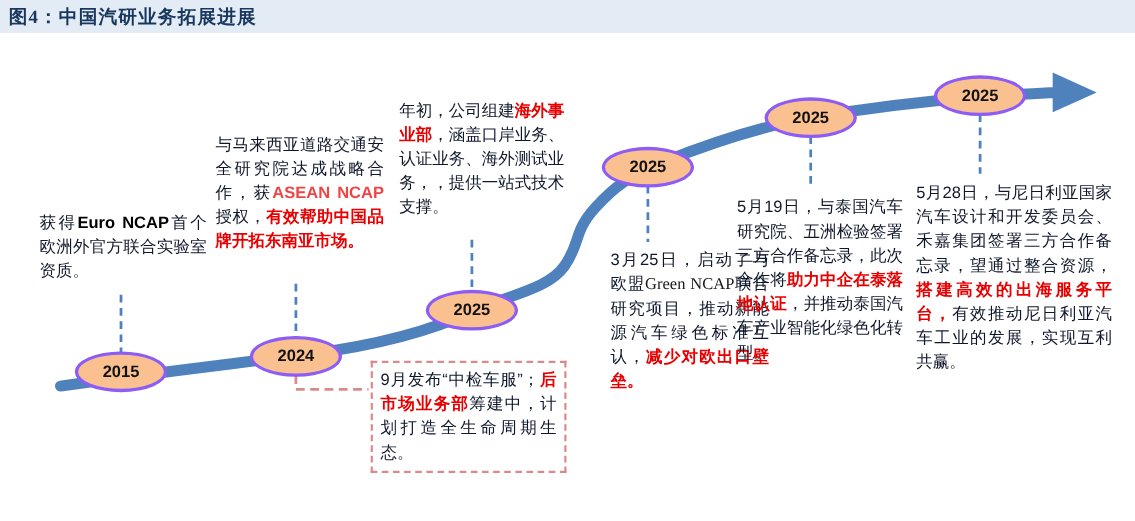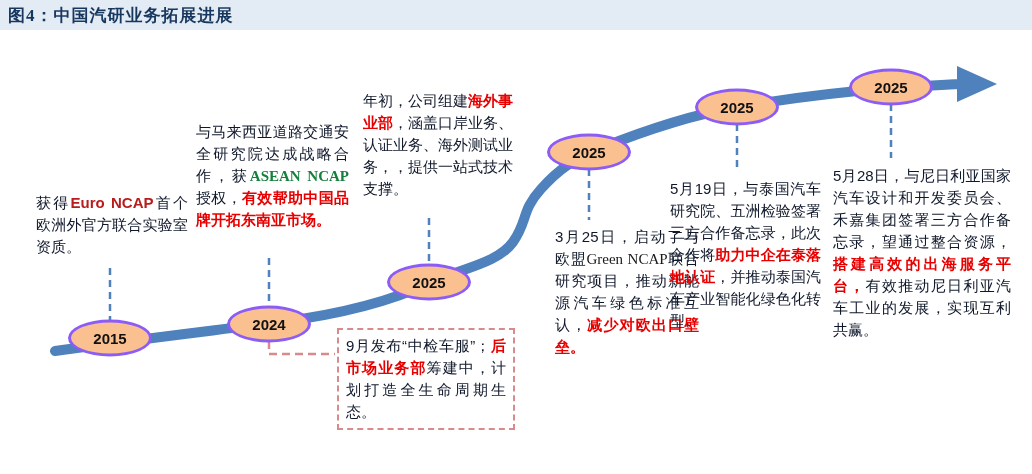--- a/index.html
+++ b/index.html
@@ -27,23 +27,23 @@
     background:#fac090;border:3px solid #8b5cf6;border-radius:50%;
     display:flex;align-items:center;justify-content:center;
     font-weight:bold;font-size:15px;color:#111;
   }
   
   .note{
     position:absolute;z-index:2;font-size:15px;line-height:22px;color:#1a1a1a;
     text-align:justify;
   }
   .seg-n{color:#0f172a;}
-  .seg-b{color:#b91c1c;font-weight:bold;}
+  .seg-b{color:#000000;font-weight:bold;}
   .seg-r{color:#e80000;font-weight:bold;}
-  .seg-bl{color:#15803d;font-weight:bold;font-family:Liberation Serif, serif;}
+  .seg-bl{color:#ef4444;font-weight:bold;font-family:Liberation Sans, sans-serif;}
   .seg-l{color:#1a1a1a;font-family:"Liberation Serif","DejaVu Serif",serif;}
   .dashed-box{
     border:2px dashed #d98b8b;padding:5px 7px;background:#ffffff;
   }
 </style>
 </head>
 <body>
 
 <div class="title-bar">
   <span class="title-text">图4：中国汽研业务拓展进展</span>

